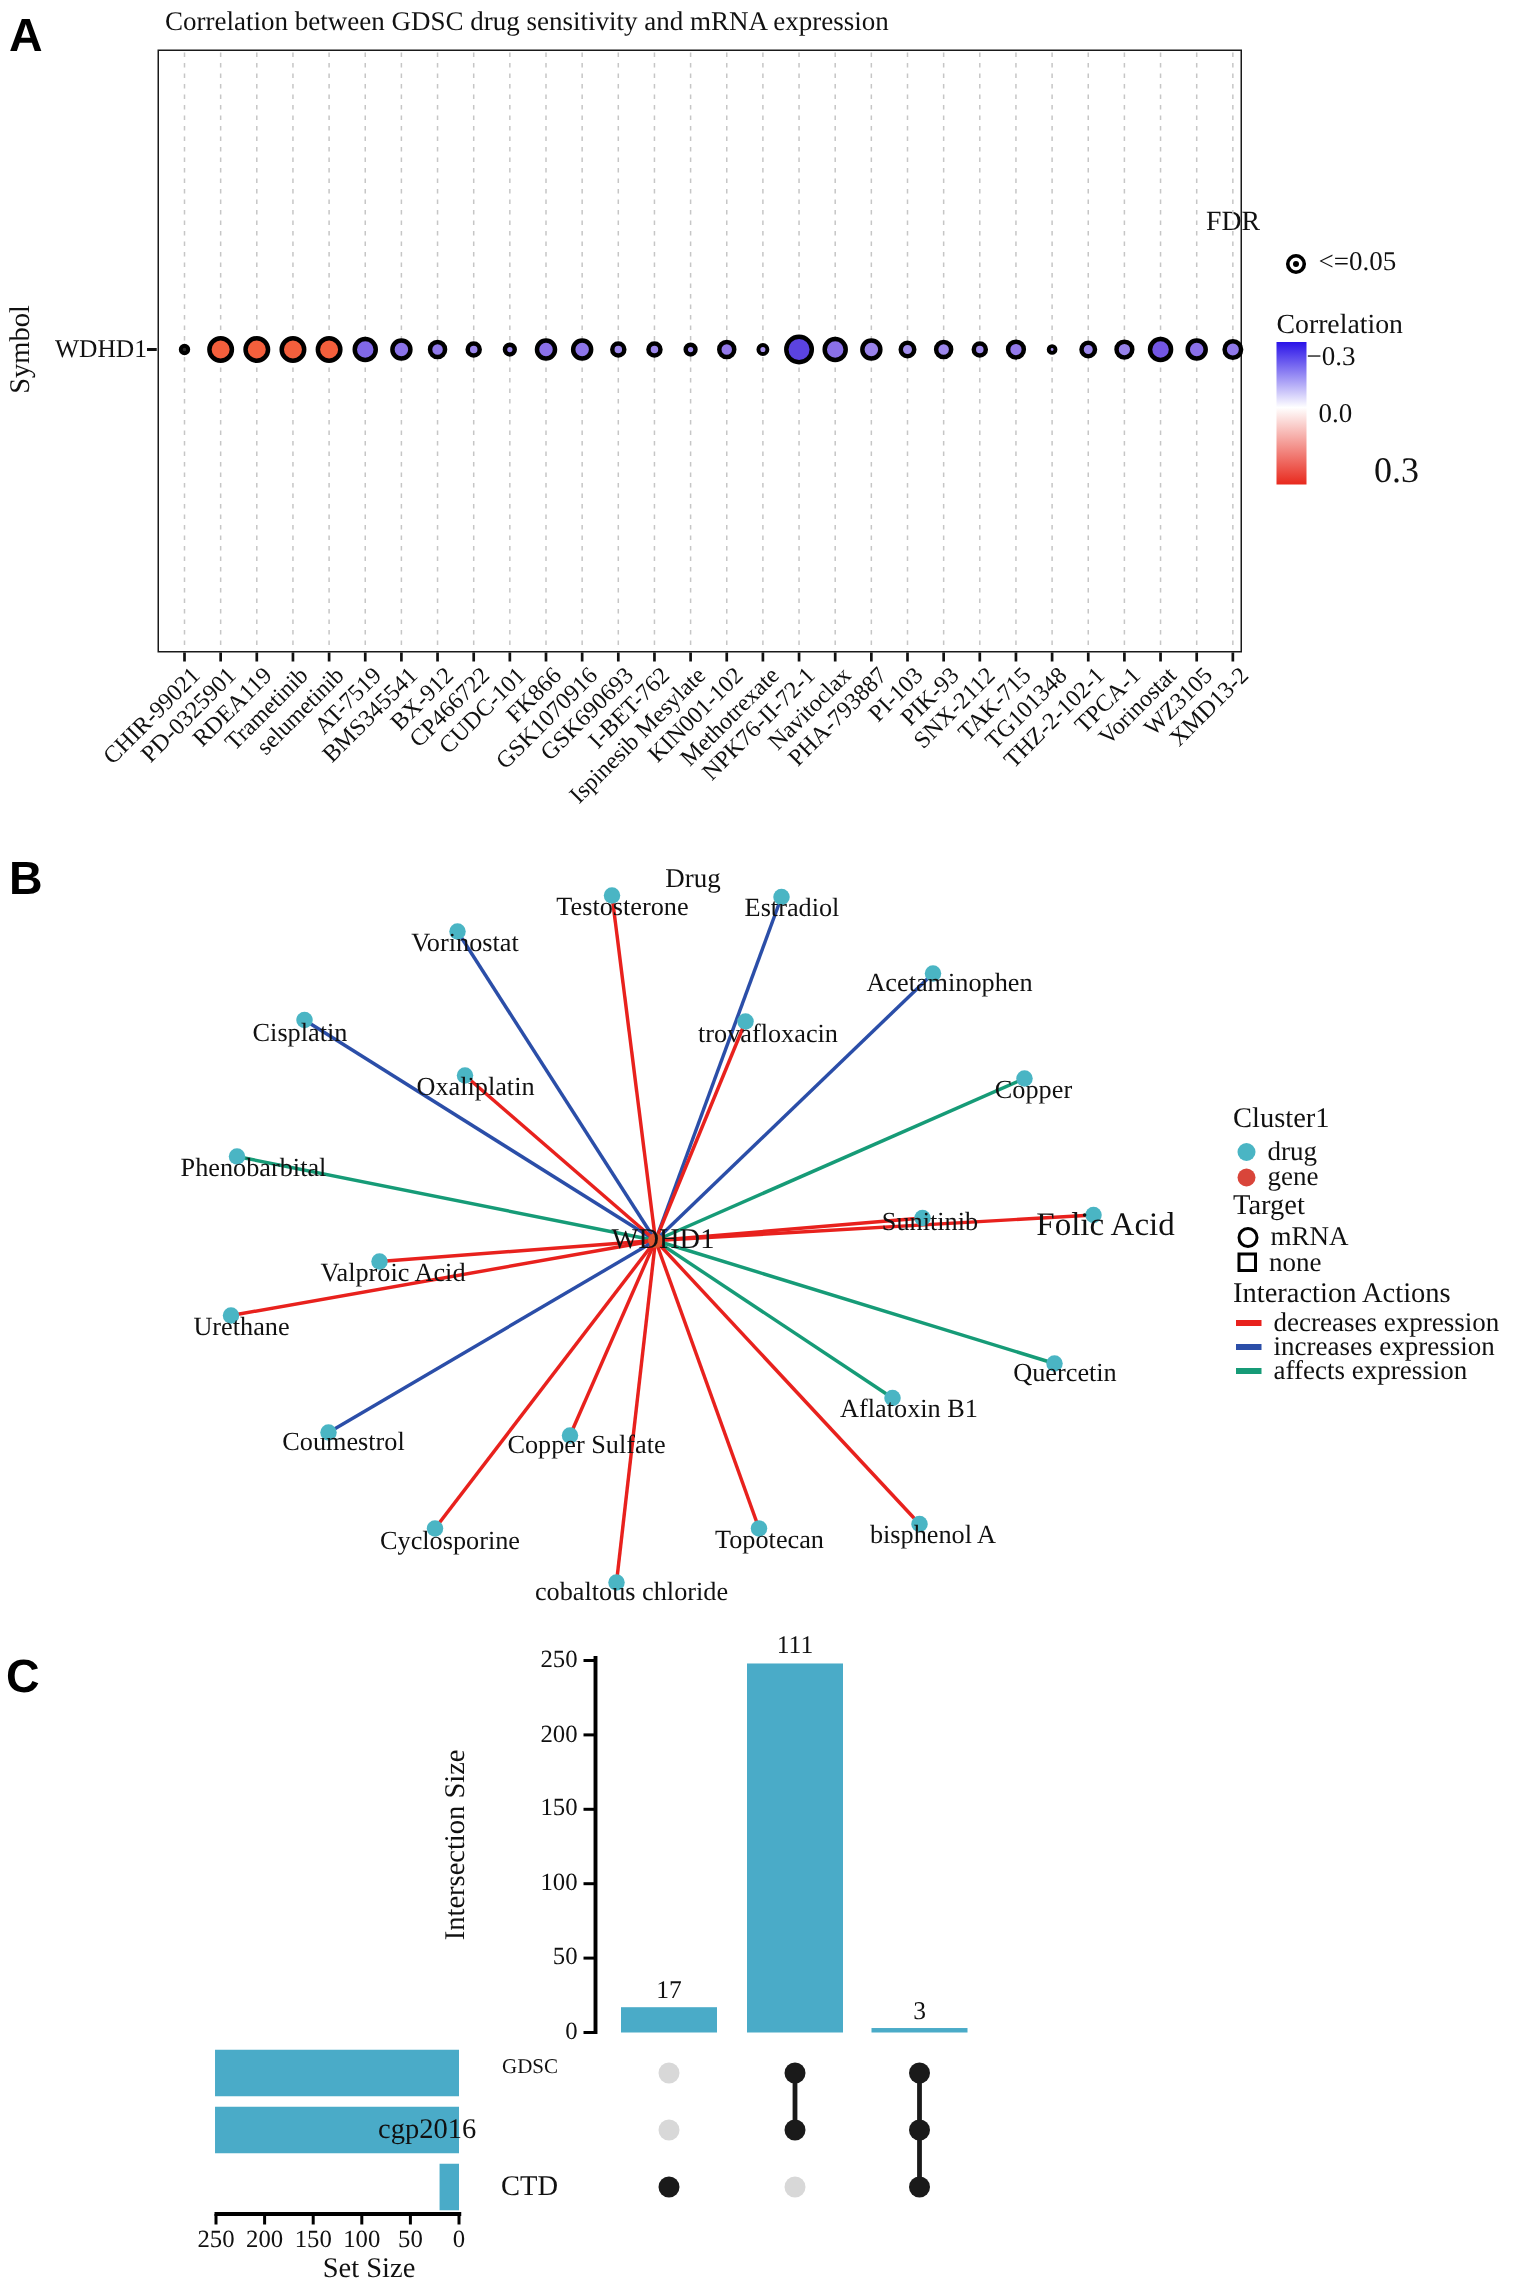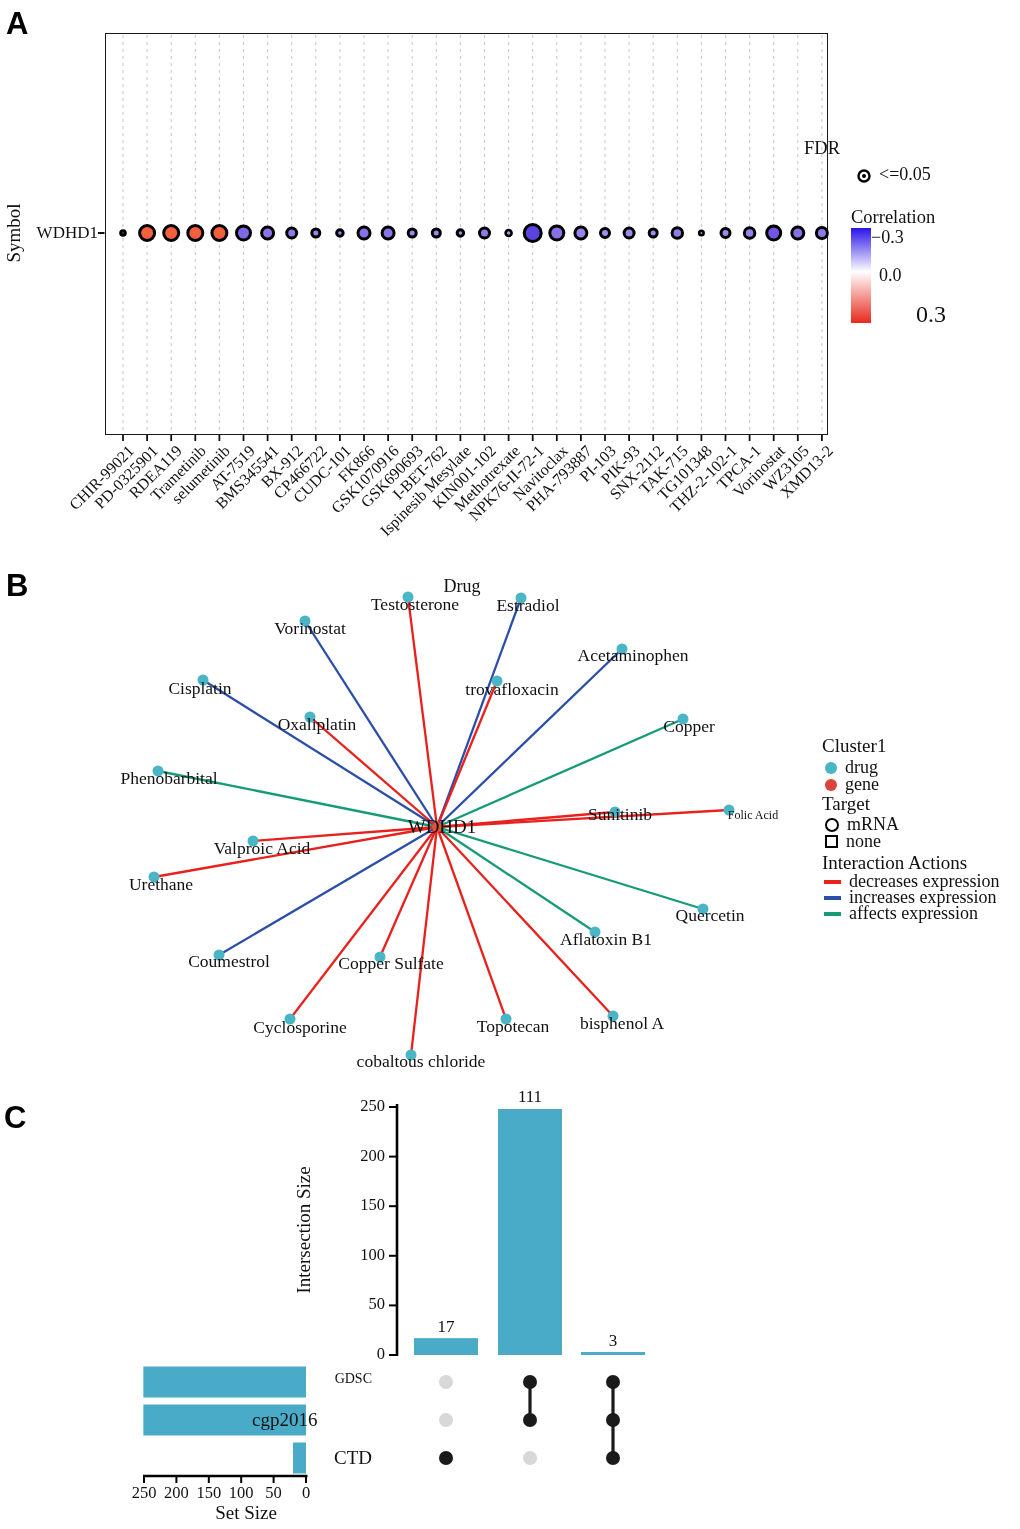--- a/index.html
+++ b/index.html
@@ -19,20 +19,21 @@
 </style>
 </head>
 <body>
 
 <div id="page">
 
   <div class="panel-letter" style="left:6px;top:6px;">A</div>
   <div class="panel-letter" style="left:6px;top:568px;">B</div>
   <div class="panel-letter" style="left:4px;top:1100px;">C</div>
 
+  <div class="lbl" style="left:110px;top:4px;font-size:18px;">Correlation between GDSC drug sensitivity and mRNA expression</div>
   <div class="lbl vtext" style="left:-26px;top:222px;width:80px;font-size:19px;">Symbol</div>
   <div class="lbl" style="left:30px;top:223px;width:68px;text-align:right;font-size:17px;">WDHD1</div>
   <div id="a-plot"></div>
 
   <div class="lbl" style="left:804px;top:138px;font-size:18.5px;">FDR</div>
   <div class="lbl" style="left:879px;top:164px;font-size:18px;">&lt;=0.05</div>
   <div class="lbl" style="left:851px;top:207px;font-size:18.5px;">Correlation</div>
   <div id="corr-grad" style="background: linear-gradient(rgb(42, 19, 232) 0%, rgb(255, 255, 255) 46%, rgb(232, 41, 29) 100%);"></div>
   <div class="lbl" style="left:871px;top:227px;font-size:18px;">−0.3</div>
   <div class="lbl" style="left:879px;top:265px;font-size:18px;">0.0</div>
@@ -276,21 +277,21 @@
     <div class="lbl" style="left: 528px; top: 605px; transform: translate(-50%, -50%); font-size: 17.5px;">Estradiol</div>
     <div class="lbl" style="left: 310px; top: 628px; transform: translate(-50%, -50%); font-size: 17.5px;">Vorinostat</div>
     <div class="lbl" style="left: 200px; top: 688px; transform: translate(-50%, -50%); font-size: 17.5px;">Cisplatin</div>
     <div class="lbl" style="left: 317px; top: 724px; transform: translate(-50%, -50%); font-size: 17.5px;">Oxaliplatin</div>
     <div class="lbl" style="left: 512px; top: 689px; transform: translate(-50%, -50%); font-size: 17.5px;">trovafloxacin</div>
     <div class="lbl" style="left: 633px; top: 655px; transform: translate(-50%, -50%); font-size: 17.5px;">Acetaminophen</div>
     <div class="lbl" style="left: 689px; top: 726px; transform: translate(-50%, -50%); font-size: 17.5px;">Copper</div>
     <div class="lbl" style="left: 169px; top: 778px; transform: translate(-50%, -50%); font-size: 17.5px;">Phenobarbital</div>
     <div class="lbl" style="left: 262px; top: 848px; transform: translate(-50%, -50%); font-size: 17.5px;">Valproic Acid</div>
     <div class="lbl" style="left: 620px; top: 814px; transform: translate(-50%, -50%); font-size: 17.5px;">Sunitinib</div>
-    <div class="lbl" style="left: 737px; top: 816px; transform: translate(-50%, -50%); font-size: 12px; margin-left: 16px;">Folic Acid</div>
+    <div class="lbl" style="left: 737px; top: 816px; transform: translate(-50%, -50%); font-size: 22px;">Folic Acid</div>
     <div class="lbl" style="left: 161px; top: 884px; transform: translate(-50%, -50%); font-size: 17.5px;">Urethane</div>
     <div class="lbl" style="left: 710px; top: 915px; transform: translate(-50%, -50%); font-size: 17.5px;">Quercetin</div>
     <div class="lbl" style="left: 229px; top: 961px; transform: translate(-50%, -50%); font-size: 17.5px;">Coumestrol</div>
     <div class="lbl" style="left: 606px; top: 939px; transform: translate(-50%, -50%); font-size: 17.5px;">Aflatoxin B1</div>
     <div class="lbl" style="left: 391px; top: 963px; transform: translate(-50%, -50%); font-size: 17.5px;">Copper Sulfate</div>
     <div class="lbl" style="left: 300px; top: 1027px; transform: translate(-50%, -50%); font-size: 17.5px;">Cyclosporine</div>
     <div class="lbl" style="left: 421px; top: 1061px; transform: translate(-50%, -50%); font-size: 17.5px;">cobaltous chloride</div>
     <div class="lbl" style="left: 513px; top: 1026px; transform: translate(-50%, -50%); font-size: 17.5px;">Topotecan</div>
     <div class="lbl" style="left: 622px; top: 1023px; transform: translate(-50%, -50%); font-size: 17.5px;">bisphenol A</div>
     <div class="lbl" style="left: 442px; top: 827px; transform: translate(-50%, -50%); font-size: 19px;">WDHD1</div>

